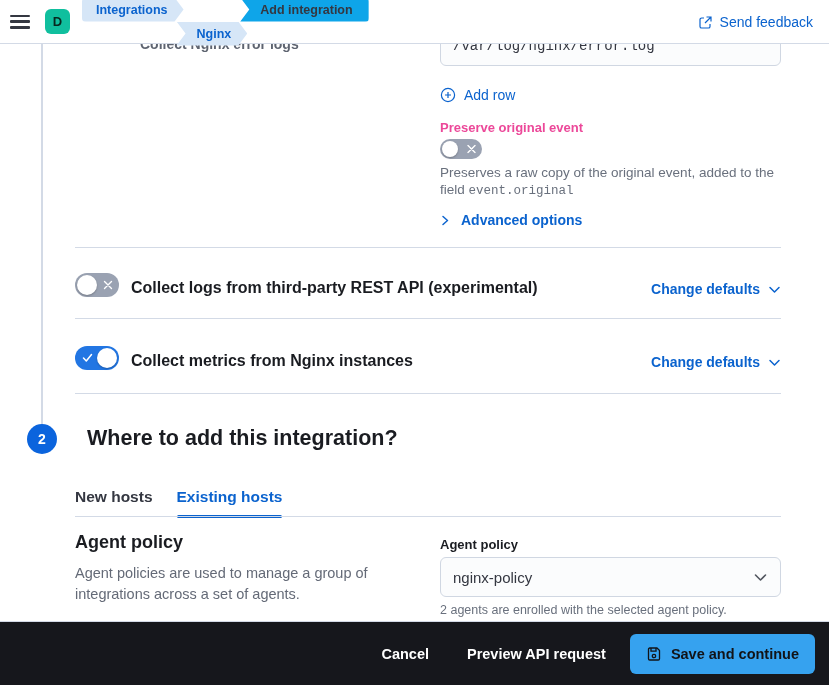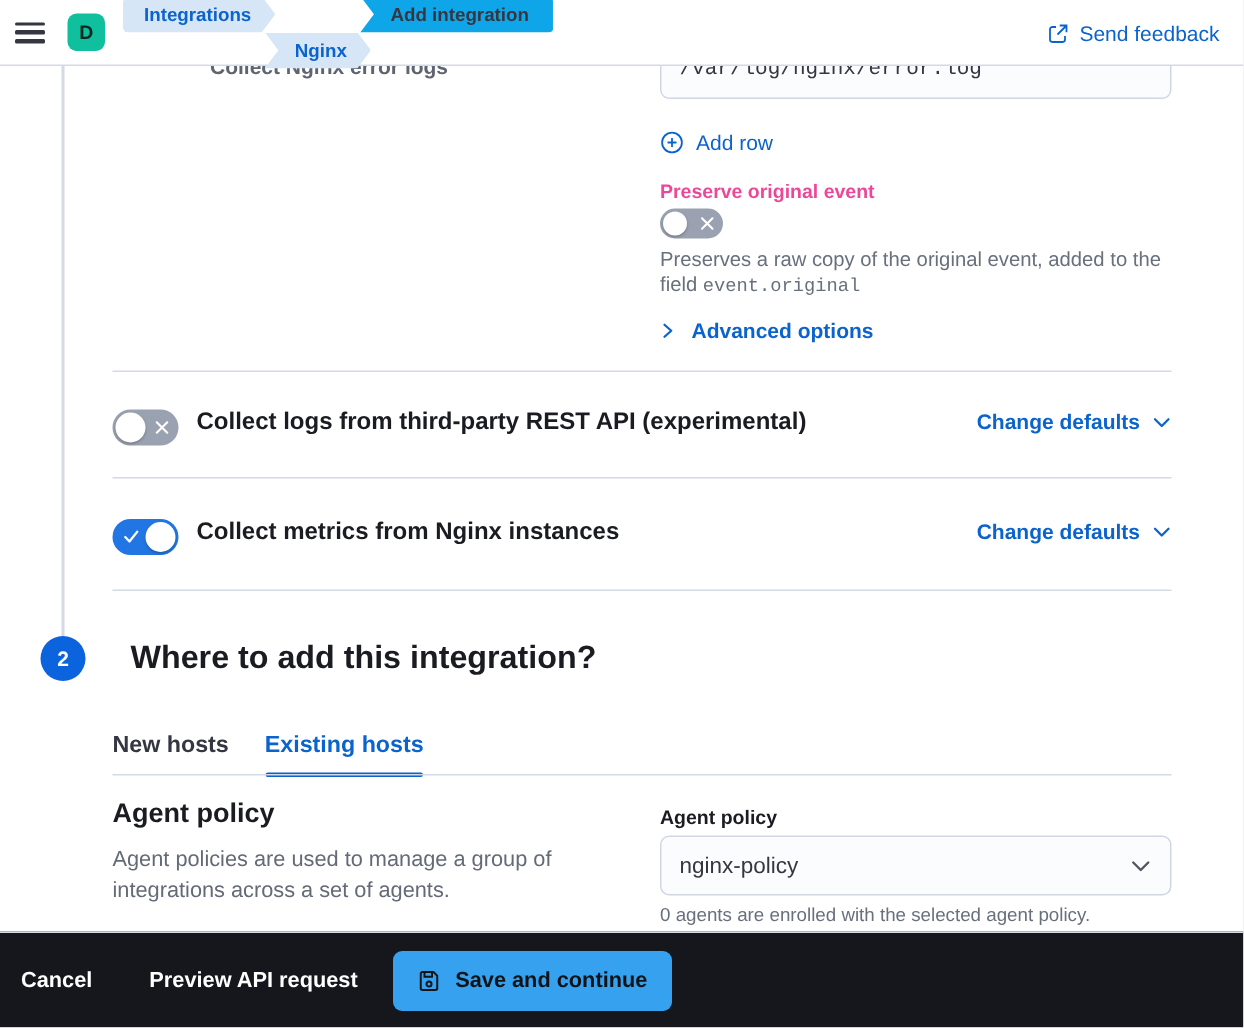--- a/index.html
+++ b/index.html
@@ -68,21 +68,21 @@
     font-size:14px; color:#343741; padding:0 12px; z-index:1; outline:none;
   }
   .add-row { position:absolute; top:87px; display:flex; align-items:center; gap:8px; font-size:14px; font-weight:400; }
   .preserve-label { position:absolute; top:120px; font-size:13px; font-weight:700; color:#ec4899; }
   .preserve-switch { position:absolute; top:139px; }
   .preserve-desc { position:absolute; top:164px; width:340px; font-size:13.5px; line-height:17px; color:#69707d; }
   .preserve-desc code { font-family:"Liberation Mono", monospace; font-size:12.5px; color:#69707d; }
   .advanced { position:absolute; top:212px; display:flex; align-items:center; gap:10px; font-size:14px; font-weight:600; }
 
   
-  .toggle-row { position:absolute; left:75px; width:706px; display:flex; align-items:flex-start; }
+  .toggle-row { position:absolute; left:75px; width:706px; display:flex; align-items:flex-end; }
   .toggle-row .lbl { margin-left:12px; font-size:16px; font-weight:700; color:#1a1c21; }
   .toggle-row .action { margin-left:auto; display:flex; align-items:center; gap:8px; font-size:14px; font-weight:600; }
 
   
   .step-circle {
     position:absolute; left:27px; top:424px; width:30px; height:30px; border-radius:50%;
     background:#0b64dd; color:#fff; font-size:14px; font-weight:600;
     display:flex; align-items:center; justify-content:center; z-index:2;
   }
   .step-title { position:absolute; left:87px; top:426px; font-size:21.5px; font-weight:700; color:#1a1c21; }
@@ -101,21 +101,21 @@
     position:absolute; top:557px; width:341px; height:40px; border:1px solid #d0d7e2; border-radius:6px;
     background:#fbfcfd; display:flex; align-items:center; padding:0 12px; cursor:pointer;
   }
   .policy-select .val { font-size:15px; color:#343741; }
   .policy-select .chev { margin-left:auto; display:flex; }
   .policy-help { position:absolute; top:603px; font-size:12.5px; color:#69707d; }
 
   
   .footer {
     position:absolute; left:0; right:0; bottom:0; height:64px; background:#16171c;
-    border-top:1px solid #d3dae6; z-index:20; display:flex; align-items:center; 
+    border-top:1px solid #d3dae6; z-index:20; display:flex; align-items:center; justify-content:flex-end;
     padding-right:14px; gap:10px;
   }
   .footer .ghost-btn { color:#fff; font-size:14.5px; font-weight:600; padding:10px 14px; cursor:pointer; background:none; border:none; font-family:"Liberation Sans", sans-serif; }
   .save-btn {
     height:40px; background:#36a2ef; color:#121317; border:none; border-radius:6px;
     font-family:"Liberation Sans", sans-serif; font-size:14.5px; font-weight:600;
     display:flex; align-items:center; gap:9px; padding:0 16px; cursor:pointer;
   }
   svg { display:block; }
 </style>
@@ -225,21 +225,21 @@
   <div class="col-right" style="top:0; height:0;">
     <div class="policy-label">Agent policy</div>
     <div class="policy-select">
       <span class="val">nginx-policy</span>
       <span class="chev">
         <svg width="15" height="15" viewBox="0 0 15 15">
             <path d="M2.5 5l5 5 5-5" fill="none" stroke="#51565f" stroke-width="1.6" stroke-linecap="round" stroke-linejoin="round"></path>
           </svg>
       </span>
     </div>
-    <div class="policy-help">0 agents are enrolled with the selected agent policy.</div>
+    <div class="policy-help">2 agents are enrolled with the selected agent policy.</div>
   </div>
 
   <div class="header">
     <div class="hamburger">
         <span></span>
         <span></span>
         <span></span>
       </div>
     <div class="logo-tile">D</div>
     <div class="crumbs">

